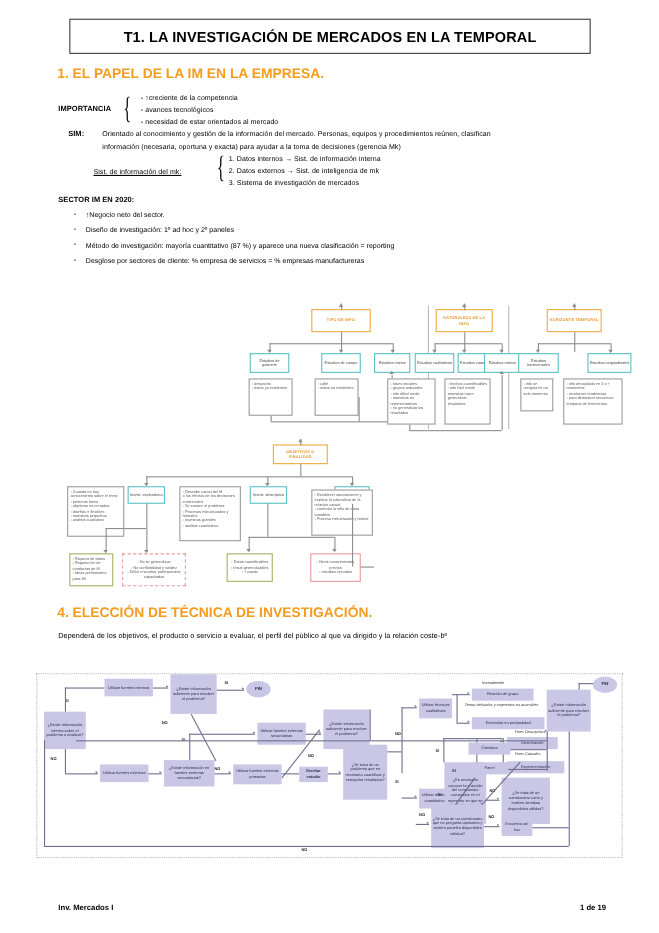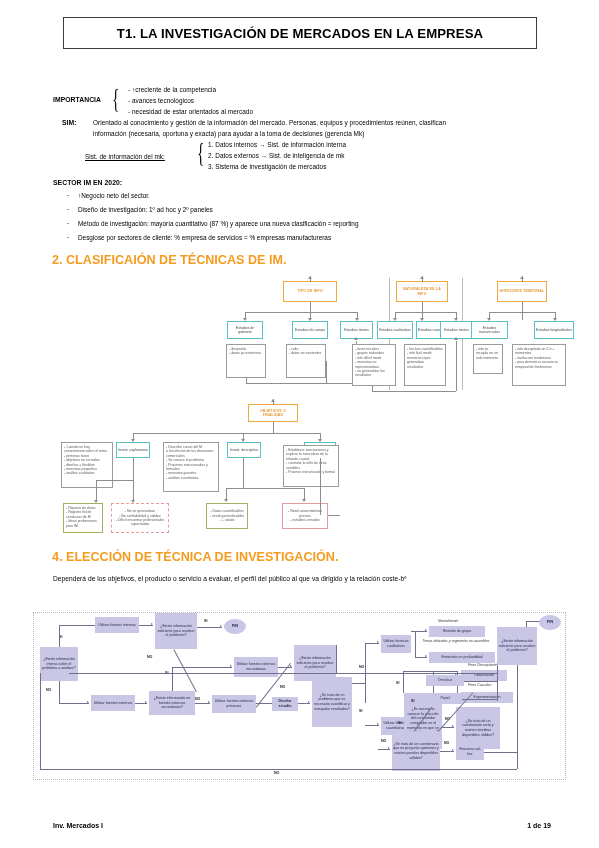--- a/index.html
+++ b/index.html
@@ -98,22 +98,23 @@
        border-bottom:1.8px solid transparent;border-left:2.6px solid #6f6f8f;}
   .fav{position:absolute;width:0;height:0;border-left:1.8px solid transparent;
        border-right:1.8px solid transparent;border-top:2.6px solid #6f6f8f;}
   .fdiag{position:absolute;height:.6px;background:#6f6f8f;transform-origin:left center;}
 </style>
 </head>
 <body>
 
 <div class="page">
 
-  <div class="title-box">T1. LA INVESTIGACIÓN DE MERCADOS EN LA EMPRESA</div>
-
+  <div class="title-box">T1. LA INVESTIGACIÓN DE MERCADOS EN LA TEMPORAL</div>
+
+  <div class="h-orange" id="h1">1.   EL PAPEL DE LA  IM EN LA EMPRESA.</div>
 
   <div class="txt b" id="imp-label">IMPORTANCIA</div>
   <div class="brace" id="brace1">{</div>
   <div class="txt" id="imp-l1">- ↑creciente de la competencia</div>
   <div class="txt" id="imp-l2">- avances tecnológicos</div>
   <div class="txt" id="imp-l3">- necesidad de estar orientados al mercado</div>
 
   <div class="txt b" id="sim-label">SIM:</div>
   <div class="txt" id="sim-l1">Orientado al conocimiento y gestión de la información del mercado. Personas, equipos y procedimientos reúnen, clasifican</div>
   <div class="txt" id="sim-l2">información (necesaria, oportuna y exacta) para ayudar a la toma de decisiones (gerencia Mk)</div>
@@ -123,21 +124,20 @@
   <div class="txt" id="sist-1">1. Datos internos → Sist. de información interna</div>
   <div class="txt" id="sist-2">2. Datos externos → Sist. de inteligencia de mk</div>
   <div class="txt" id="sist-3">3. Sistema de investigación de mercados</div>
 
   <div class="txt b" id="sector-label">SECTOR IM EN 2020:</div>
   <div class="bullet-row" id="sec-b1"><span class="dash">-</span><span>↑Negocio neto del sector.</span></div>
   <div class="bullet-row" id="sec-b2"><span class="dash">-</span><span>Diseño de investigación: 1º ad hoc y 2º paneles</span></div>
   <div class="bullet-row" id="sec-b3"><span class="dash">-</span><span>Método de investigación: mayoría cuantitativo (87 %) y aparece una nueva clasificación = reporting</span></div>
   <div class="bullet-row" id="sec-b4"><span class="dash">-</span><span>Desglose por sectores de cliente: % empresa de servicios = % empresas manufactureras</span></div>
 
-  <div class="h-orange" id="h2">2. CLASIFICAIÓN DE TÉCNICAS DE IM.</div>
 
   <div class="dg" style="left:0;top:0;width:599px;height:0">
 
     <div class="sep" style="left:389px;top:278px;height:112px;"></div>
     <div class="sep" style="left:462px;top:278px;height:112px;"></div>
 
     <div class="node n-orange" style="left:283px;top:281px;width:54px;height:21px;">TIPO DE INFO</div>
     <div class="ln lnv" style="left:310px;top:276px;height:6px;"></div>
     <div class="arrow" style="left:308px;top:276px;transform:rotate(180deg);"></div>
 

